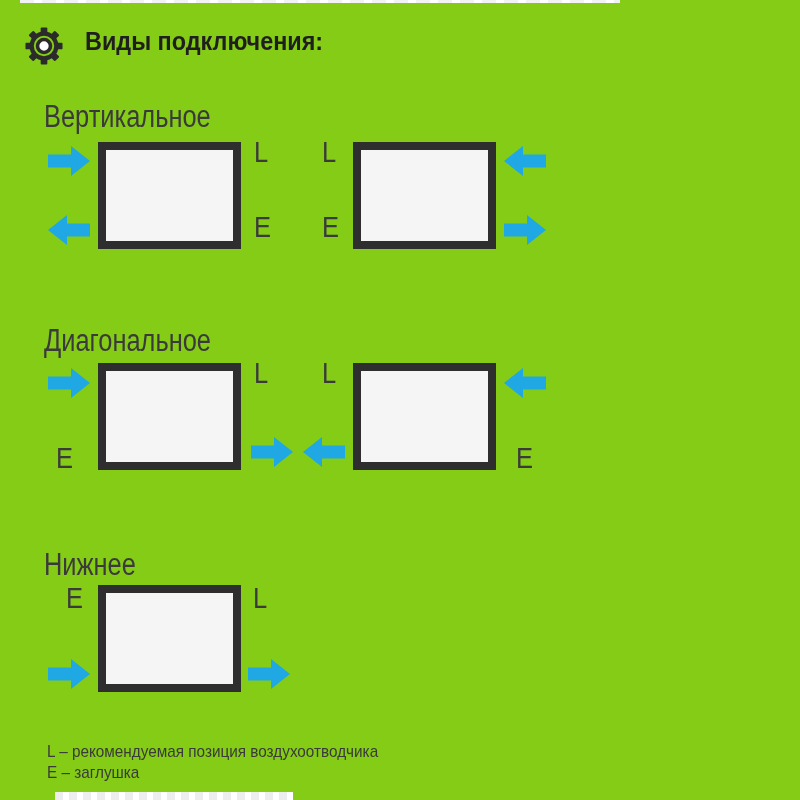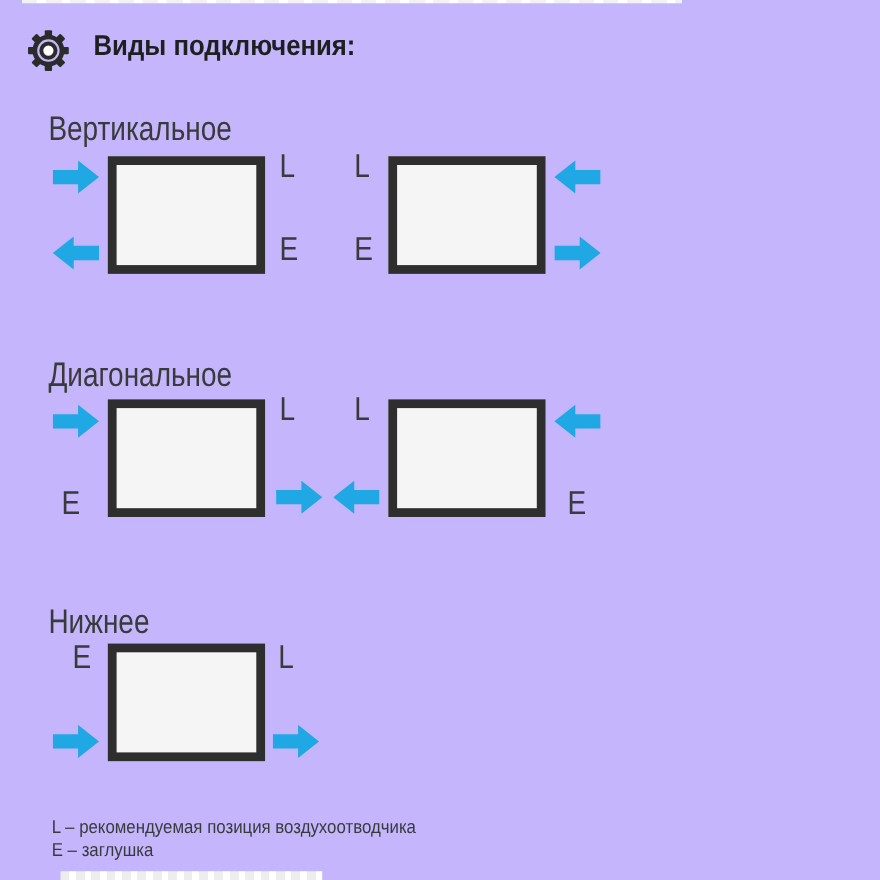--- a/index.html
+++ b/index.html
@@ -1,18 +1,18 @@
 <!DOCTYPE html>
 <html lang="ru" style="--arrow: #1FA8E3; --radiator-border: #2E2E2E; --radiator-fill: #F5F5F5; --text: #3A3A3A; --title: #1F1F1F;"><head>
 <meta charset="utf-8">
 <title>Виды подключения</title>
 <style>
   html,body{margin:0;padding:0;background:#fff;}
   .canvas{
-    position:relative;width:800px;height:800px;background:#c4b5fd;
+    position:relative;width:800px;height:800px;background:#84cc16;
     font-family:"Liberation Sans",sans-serif;overflow:hidden;
   }
   .gear{position:absolute;left:25px;top:27px;width:38px;height:38px;}
   .header-title{
     position:absolute;left:85px;top:28px;margin:0;
     font-size:26px;font-weight:bold;line-height:1;white-space:nowrap;
     color:var(--title,#1f1f1f);
     transform:scaleX(0.9);transform-origin:left top;
   }
   .sec-title{

